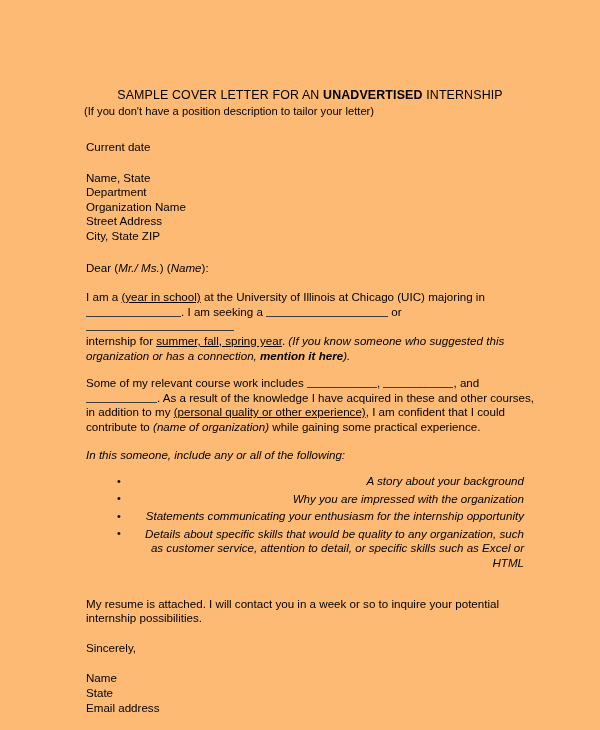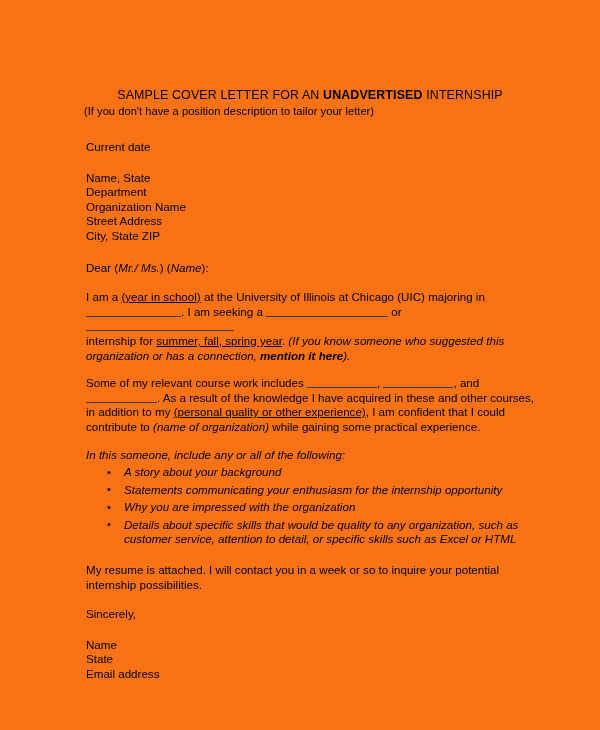--- a/index.html
+++ b/index.html
@@ -14,21 +14,21 @@
     font-family: "Liberation Sans", sans-serif;
     color: #000000;
     overflow: hidden;
   }
 
   .page {
     position: absolute;
     left: 0; top: 0;
     width: 600px;
     height: 730px;
-    background: #f97316;
+    background: #fdba74;
   }
 
   .doc {
     position: absolute;
     left: 86px;
     top: 88px;
     width: 450px;
   }
 
   
@@ -79,23 +79,24 @@
     margin-bottom: -1px;
   }
   .bl-95  { width: 95px; }
   .bl-120 { width: 122px; }
   .bl-145 { width: 148px; }
   .bl-68  { width: 70px; }
   .bl-71  { width: 71px; }
 
   
   .bullets {
-    margin: 2px;
+    margin: 12px;
     padding: 0;
     list-style: none;
+    text-align: right;
   }
   .bullets li {
     position: relative;
     padding-left: 36px;
     font-size: 11.6px;
     line-height: 14.6px;
     font-style: italic;
     margin-top: 3px;
   }
   .bullets li::before {
@@ -144,22 +145,22 @@
     <div class="gap-13"></div>
 
     <div class="p"><span>Some of my relevant course work includes </span><span class="blank bl-68"></span><span>, </span><span class="blank bl-68"></span><span>, and</span><br><span class="blank bl-71"></span><span>.  As a result of the knowledge I have acquired in these and other courses, in addition to my </span><span class="itu">(personal quality or other experience)</span><span>, I am confident that I could contribute to </span><i>(name of organization)</i><span> while gaining some practical experience.</span></div>
 
     <div class="gap-13"></div>
 
     <div class="p it">In this someone, include any or all of the following:</div>
 
     <ul class="bullets">
       <li>A story about your background</li>
+      <li>Why you are impressed with the organization</li>
       <li>Statements communicating your enthusiasm for the internship opportunity</li>
-      <li>Why you are impressed with the organization</li>
       <li>Details about specific skills that would be quality to any organization, such as customer service, attention to detail, or specific skills such as Excel or HTML</li>
     </ul>
 
     <div class="gap-14"></div>
 
     <div class="p">My resume is attached. I will contact you in a week or so to inquire your potential internship possibilities.</div>
 
     <div class="gap-15"></div>
 
     <div class="p">Sincerely,</div>

